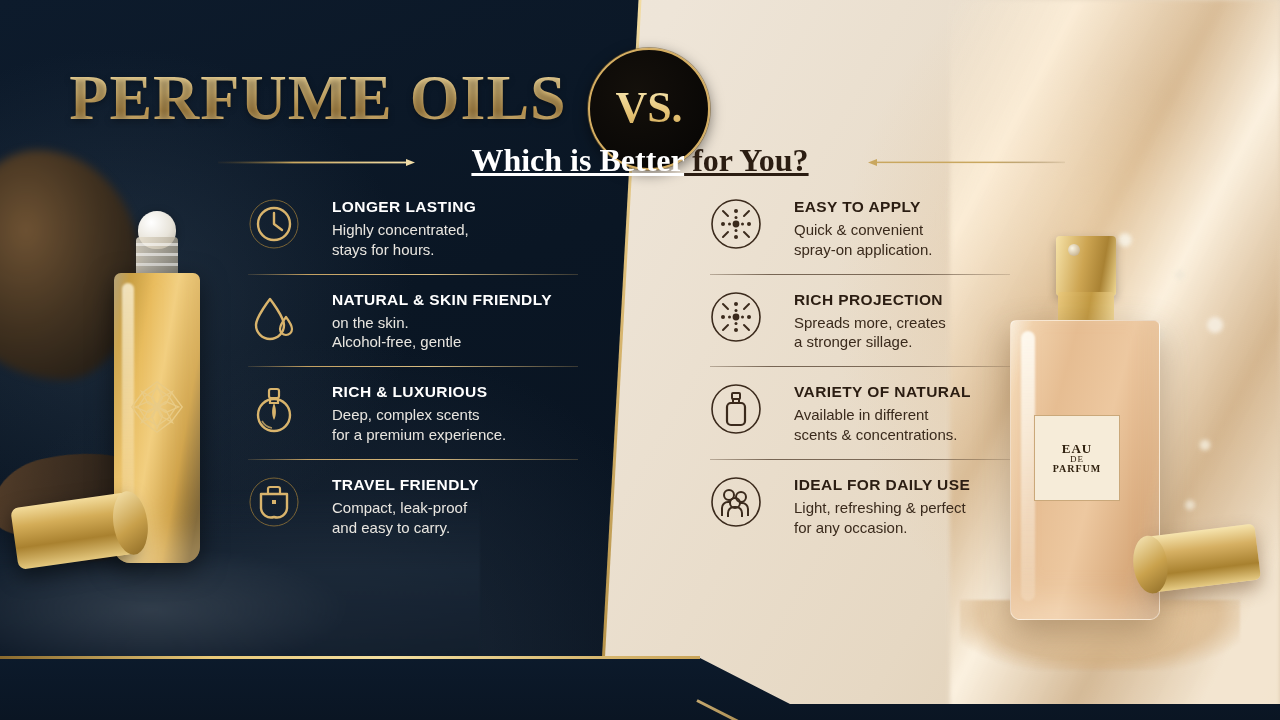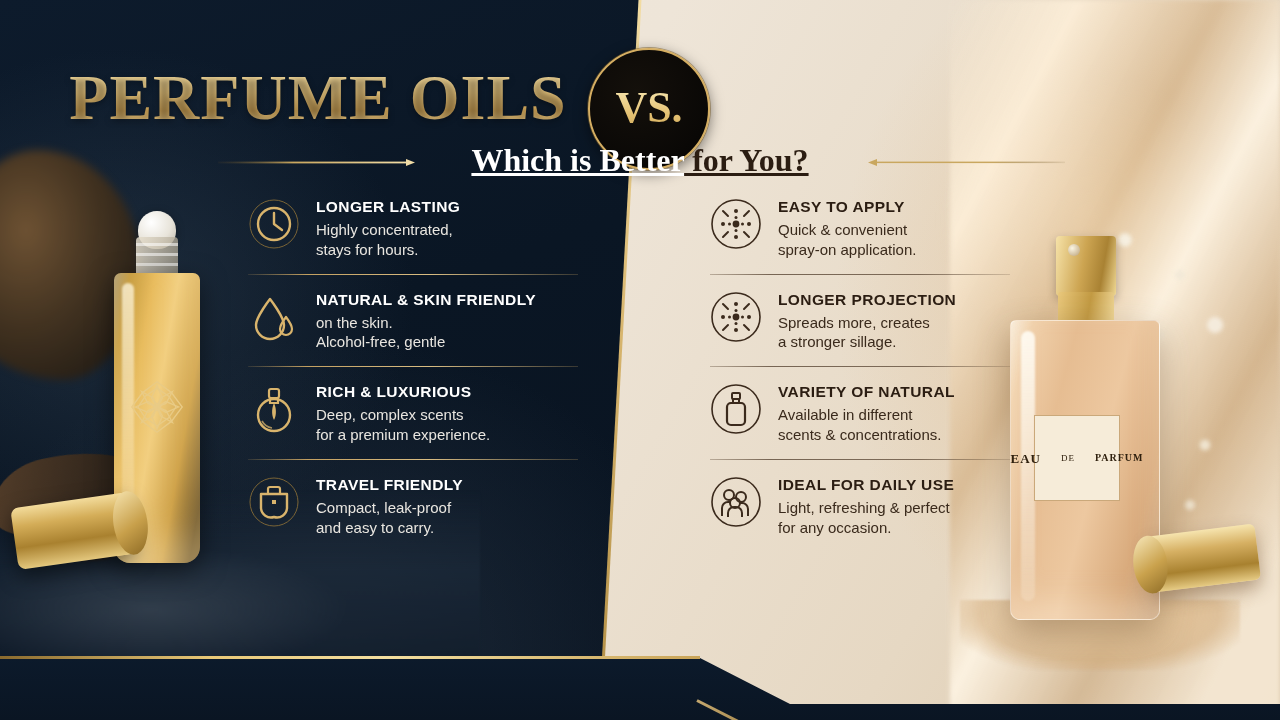--- a/index.html
+++ b/index.html
@@ -160,21 +160,21 @@
     position:absolute; left:218px; top:18px; width:205px; height:9px;
   }
   .arrow-r{
     position:absolute; left:860px; top:18px; width:205px; height:9px;
   }
 
   
   .features-left{ position:absolute; left:248px; top:196px; width:330px; z-index:8; }
   .features-right{ position:absolute; left:710px; top:196px; width:300px; z-index:8; }
 
-  .feat{ position:relative; display:flex; gap:16px; align-items:flex-start; }
+  .feat{ position:relative; display:flex; gap:32px; align-items:flex-start; }
   .feat-icon{ flex:0 0 auto; width:52px; height:52px; margin-top:2px; }
   .feat-body{ padding-top:2px; }
   .feat-title{
     font-size:15.5px; font-weight:700; letter-spacing:.4px; line-height:1.15; margin-bottom:4px;
   }
   .feat-desc{ font-size:15px; line-height:1.33; font-weight:400; }
 
   .features-left .feat-title{ color:#ffffff; }
   .features-left .feat-desc{ color:#e9e6e0; }
   .features-right .feat-title{ color:#2b1d12; }
@@ -256,22 +256,22 @@
     border-radius:4px;
     box-shadow:0 4px 10px rgba(0,0,0,.25);
   }
   .sp-atom:after{
     content:""; position:absolute; left:12px; top:8px; width:12px; height:12px; border-radius:50%;
     background:radial-gradient(circle at 35% 35%,#fbf5e3,#b9a077);
   }
   .sp-label{
     position:absolute; left:34px; top:215px; width:86px; height:86px;
     background:#f6ecd9; border:1.5px solid #caa87a;
-    display:flex; flex-direction:row; align-items:center; justify-content:center;
-    gap:20px;
+    display:flex; flex-direction:column; align-items:center; justify-content:center;
+    gap:0;
   }
   .sp-label span{
     font-family:"Liberation Serif", serif; color:#30210f; letter-spacing:1px; line-height:1;
   }
   .sp-l1{ font-size:13px; font-weight:700; }
   .sp-l2{ font-size:9px; }
   .sp-l3{ font-size:10px; font-weight:700; }
   .sp-cap{
     position:absolute; left:150px; top:330px; width:108px; height:56px;
     background:linear-gradient(180deg,#f6e4ae 0%,#d6b063 32%,#a8812f 70%,#e6cb84 100%);
@@ -507,21 +507,21 @@
           <circle cx="39" cy="26" r="2"></circle>
           <circle cx="26" cy="39" r="2"></circle>
           <circle cx="13" cy="26" r="2"></circle>
           <circle cx="26" cy="19.5" r="1.5"></circle>
           <circle cx="32.5" cy="26" r="1.5"></circle>
           <circle cx="26" cy="32.5" r="1.5"></circle>
           <circle cx="19.5" cy="26" r="1.5"></circle>
         </g>
       </svg>
       <div class="feat-body">
-        <div class="feat-title">LONGER PROJECTION</div>
+        <div class="feat-title">RICH PROJECTION</div>
         <div class="feat-desc">Spreads more, creates</div>
         <div class="feat-desc">a stronger sillage.</div>
       </div>
     </div>
 
     <div class="divider"></div>
 
     <div class="feat">
       <svg class="feat-icon" viewBox="0 0 52 52">
         <circle cx="26" cy="26" r="24" fill="none" stroke="#3b2a1c" stroke-width="1.6"></circle>

